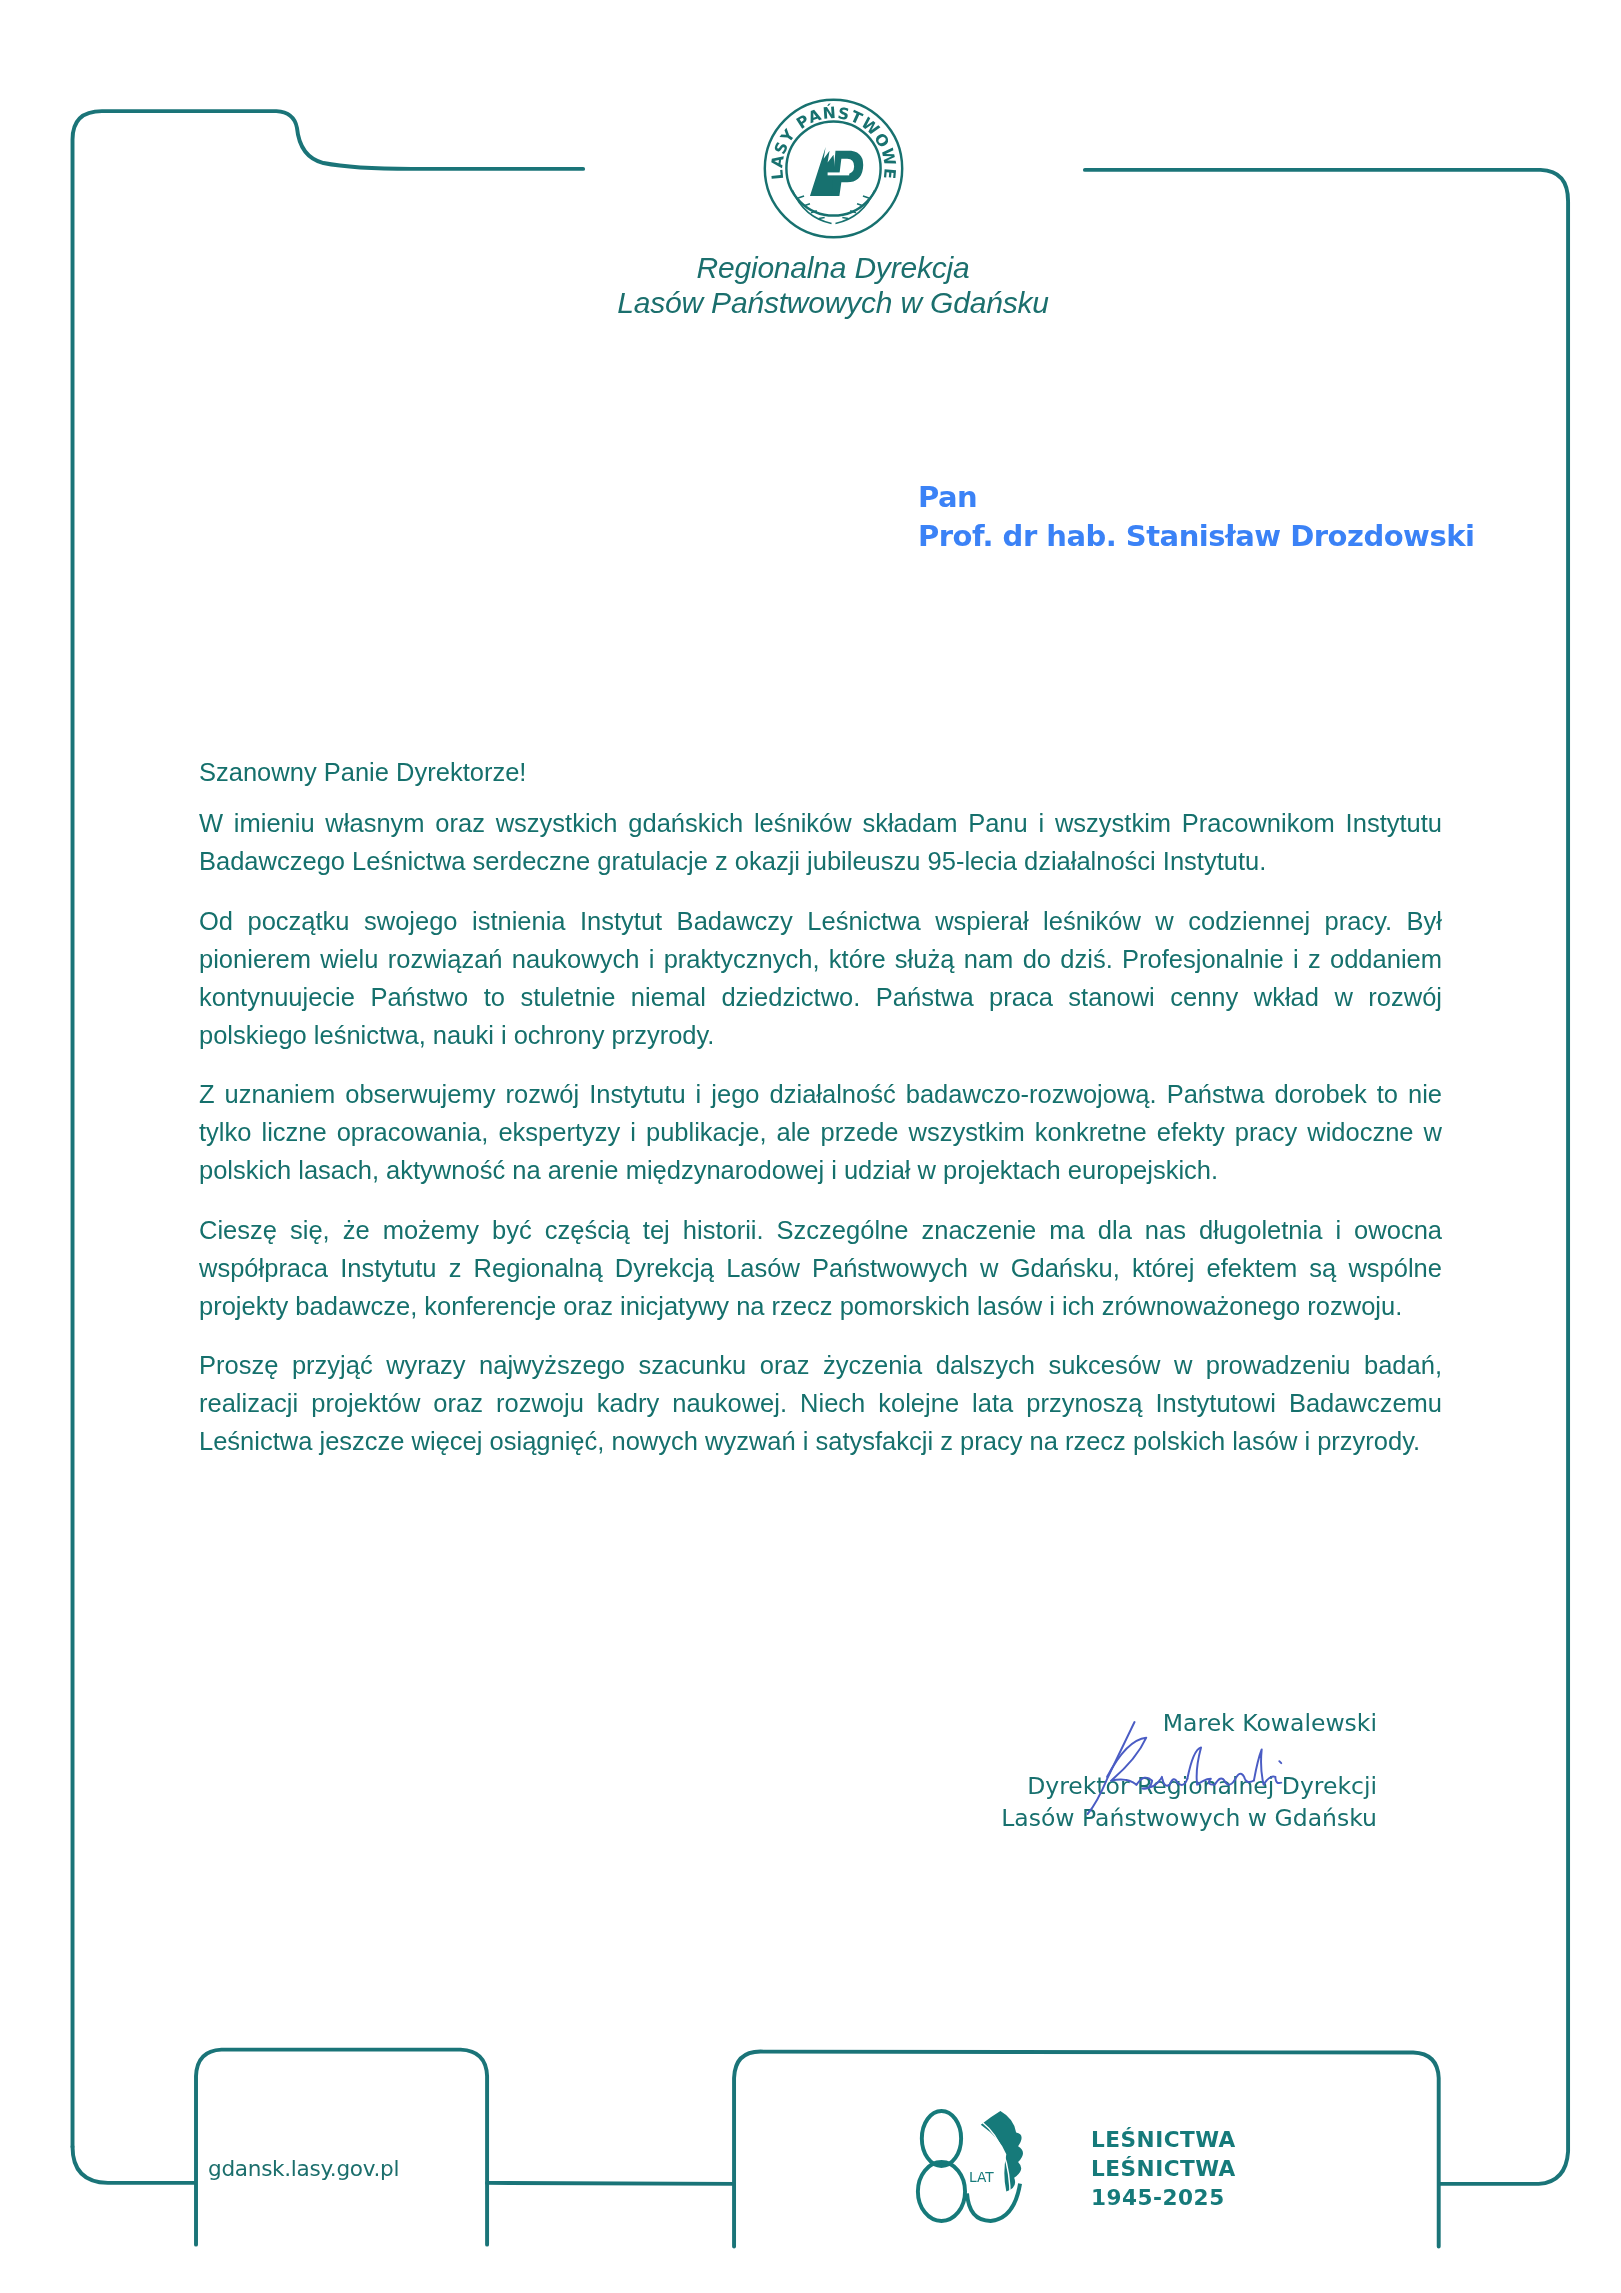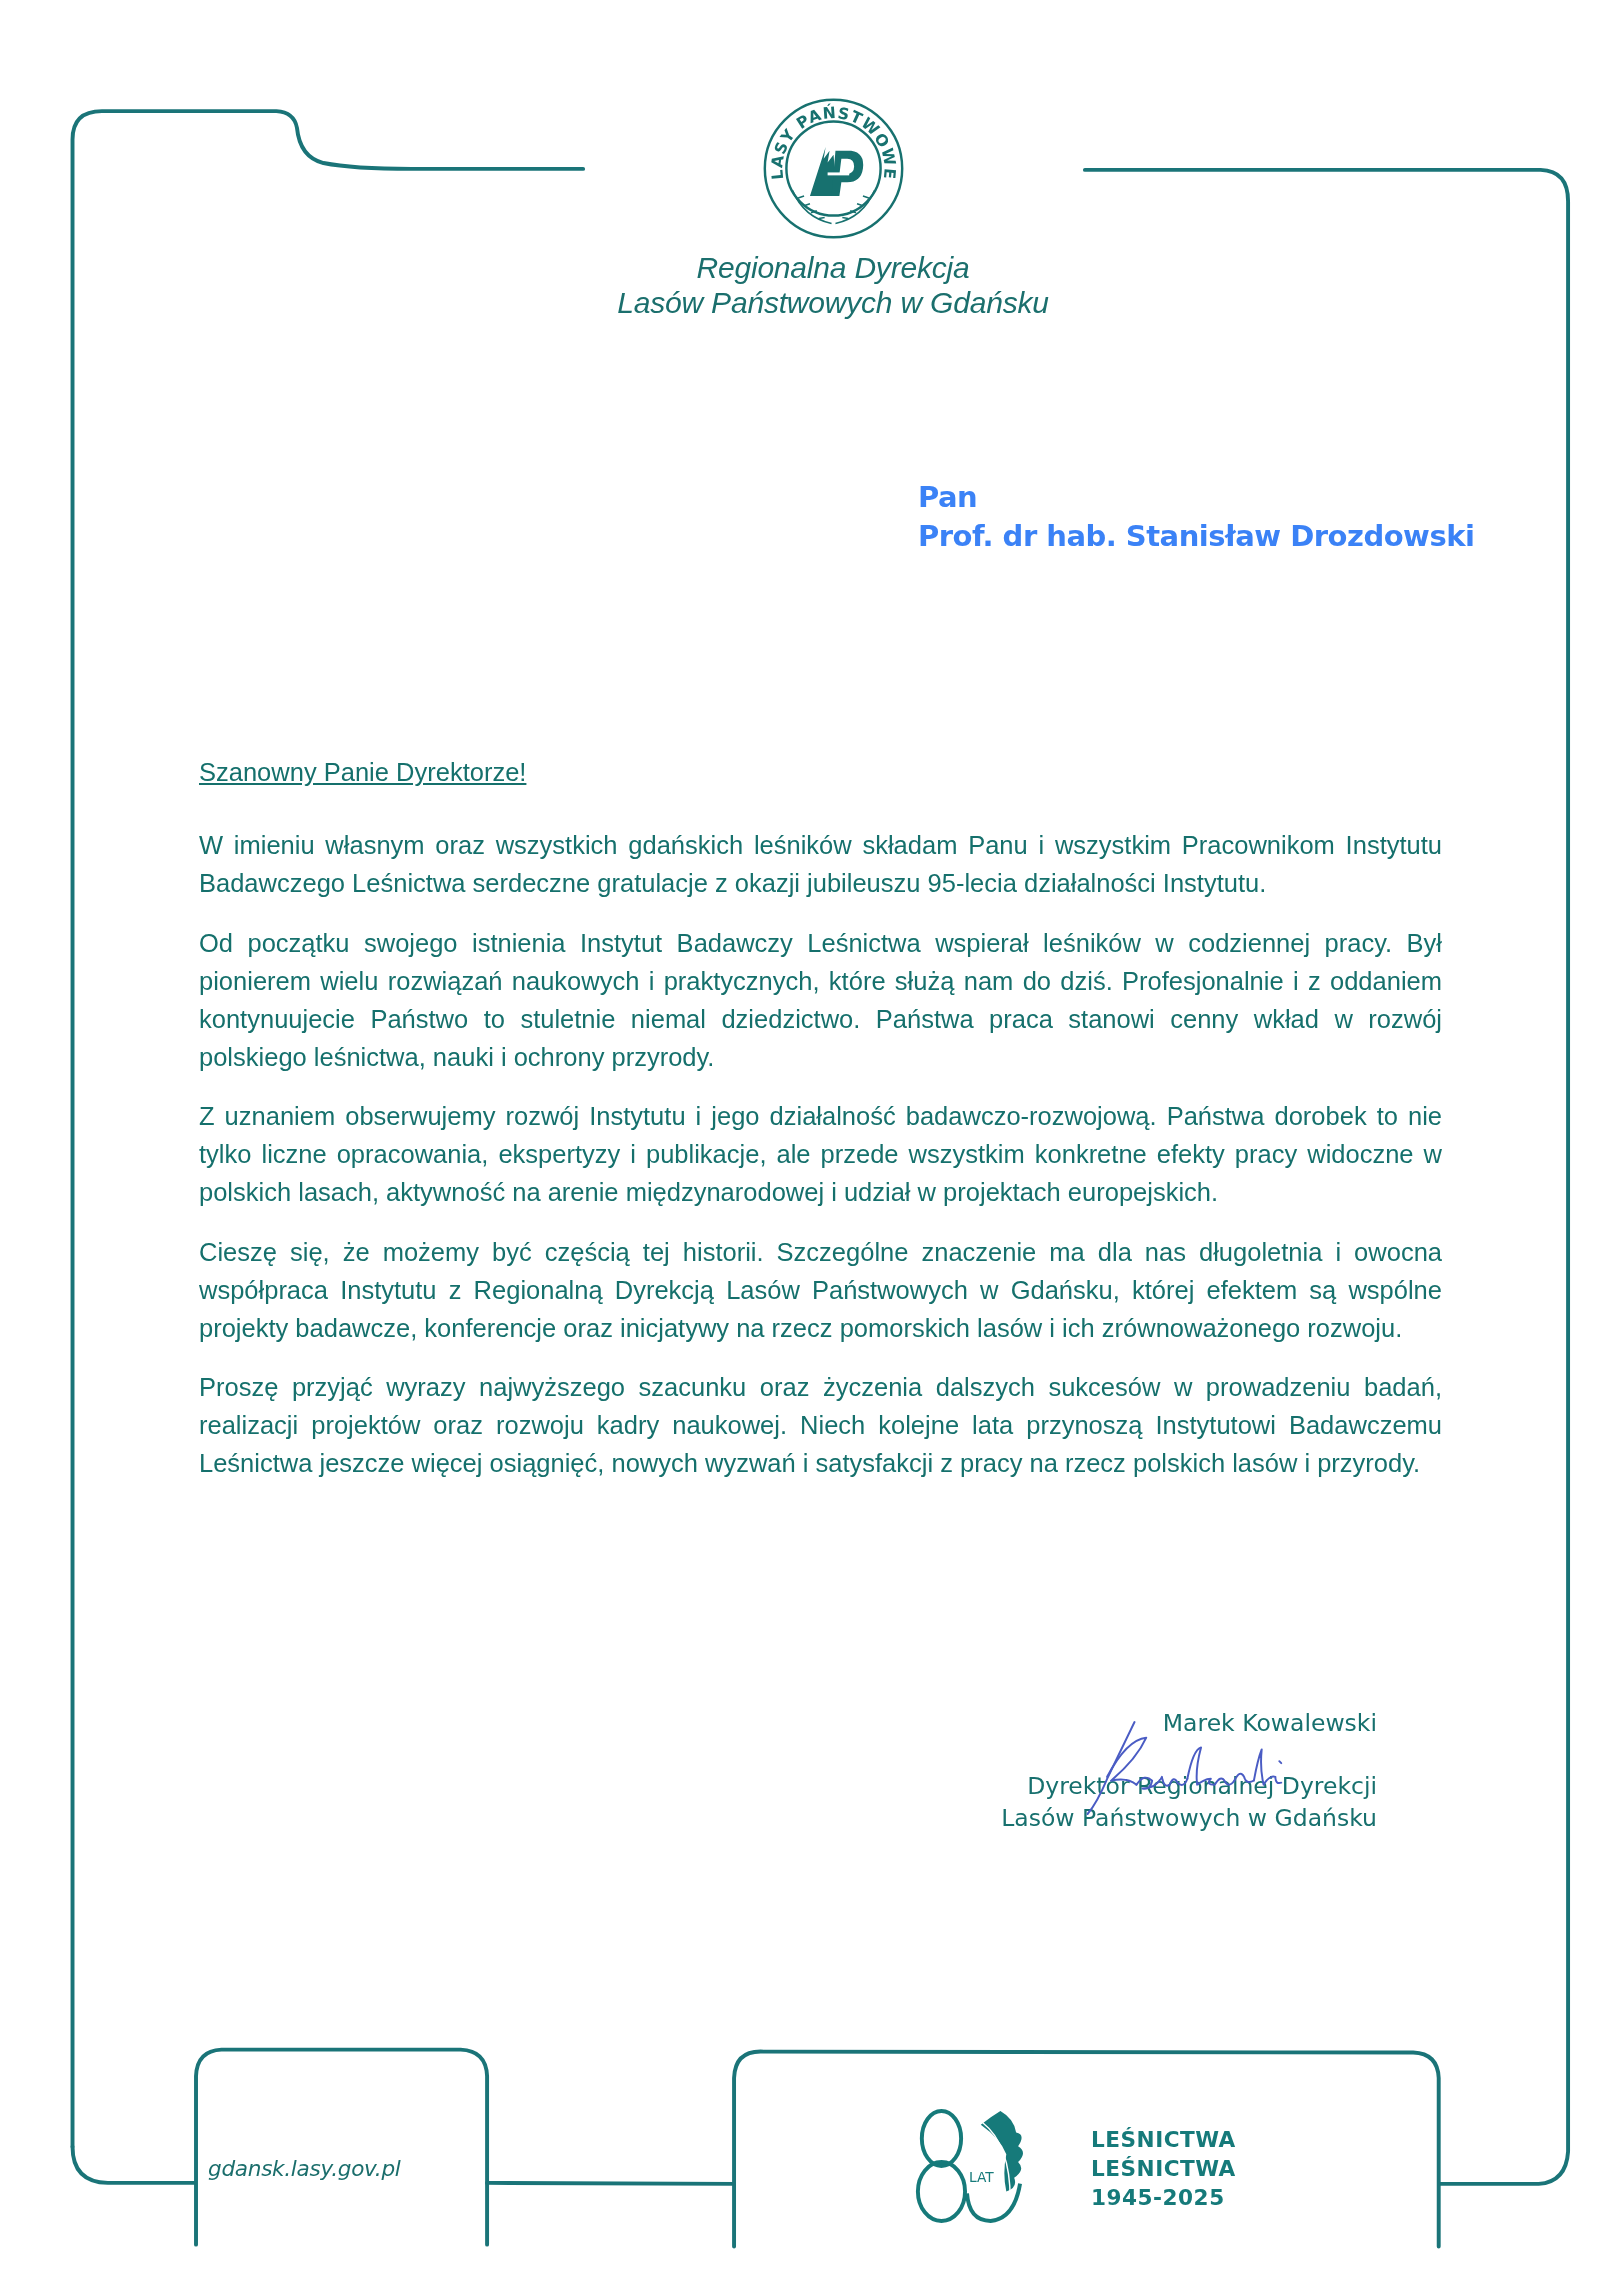--- a/index.html
+++ b/index.html
@@ -15,29 +15,29 @@
 
   .recipient { position: absolute; left: 918px; top: 478px; font-family: "DejaVu Sans", sans-serif;
                color: #3b82f6; font-size: 28px; line-height: 39px; }
   .recipient .b { font-weight: bold; font-size: 29px; letter-spacing: -0.5px; }
   .recipient .r { font-size: 28px; letter-spacing: -0.3px; }
 
   .body-text { position: absolute; left: 199px; width: 1243px; top: 753px;
                font-family: "Liberation Sans", sans-serif; font-size: 25.5px; line-height: 38px;
                color: #15706c; }
   .body-text p { margin: 0 0 21.6px 0; text-align: justify; text-align-last: left; }
-  .body-text p.salute { margin-bottom: 35px; text-decoration: underline; }
+  .body-text p.salute { margin-bottom: 13px; }
 
   .signature { position: absolute; left: 965px; width: 412px; top: 1707px; text-align: right;
                font-family: "DejaVu Sans", sans-serif; font-size: 23.5px; line-height: 32px; color: #17706e; }
   .signature .name { margin-bottom: 31px; }
   .sig-ink { position: absolute; left: 1068px; top: 1720px; width: 225px; height: 98px; }
 
   .url { position: absolute; left: 208px; top: 2156px; font-family: "DejaVu Sans", sans-serif;
-         font-size: 21.6px; color: #1b6e6c; letter-spacing: -0.3px; font-style: italic; }
+         font-size: 21.6px; color: #1b6e6c; letter-spacing: -0.3px; }
   .jubilee { position: absolute; left: 912px; top: 2105px; width: 167px; height: 118px; }
   .jubilee-text { position: absolute; left: 1091px; top: 2125px; font-family: "DejaVu Sans", sans-serif;
                   font-weight: bold; font-size: 21.6px; line-height: 29px; color: #167a7a; letter-spacing: 0.5px; }
 </style>
 </head>
 <body>
 
 <svg class="frame" viewBox="0 0 1654 2340" width="1621" height="2294">
   <g fill="none" stroke="#1a7478" stroke-width="4" stroke-linecap="round" stroke-linejoin="round">
 

